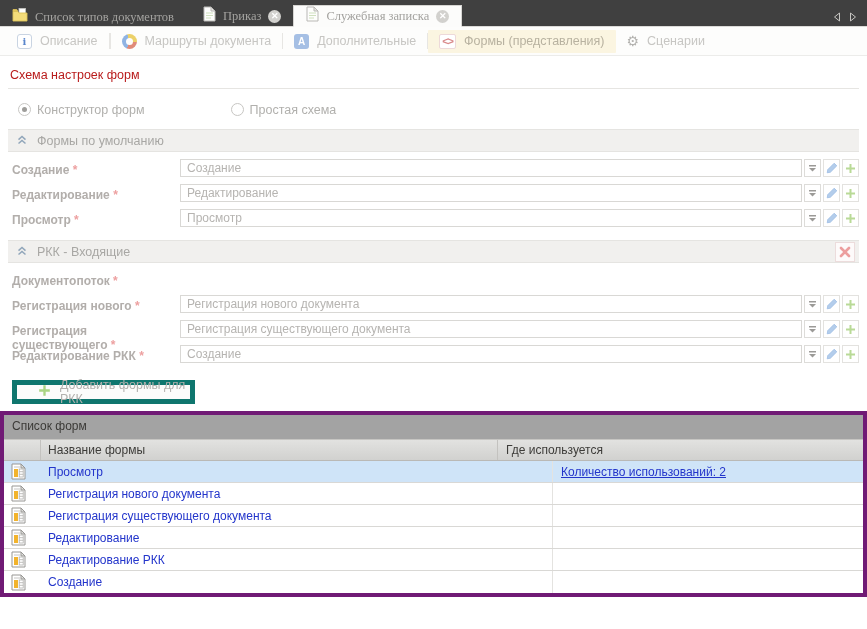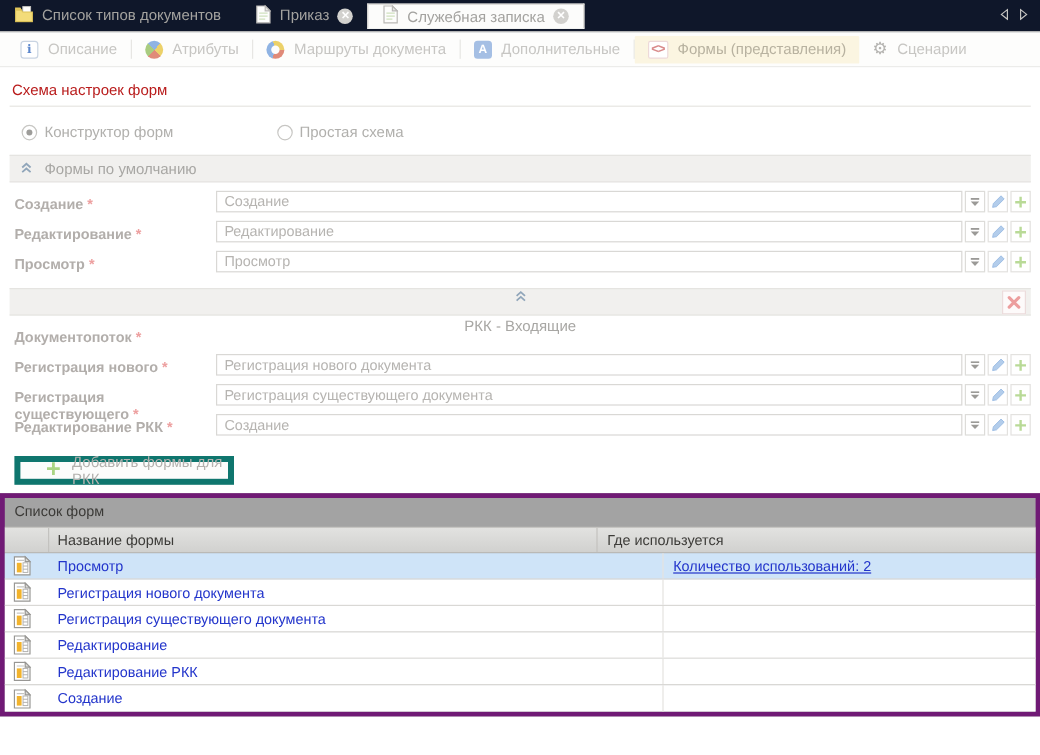--- a/index.html
+++ b/index.html
@@ -6,22 +6,22 @@
   html,body { width:867px; height:629px; }
   body {
     font-family: "Liberation Sans", sans-serif;
     font-size: 12px;
     background:#ffffff;
     color:#b0aeab;
     overflow:hidden;
   }
   
   .tabbar {
-    height:27px; background:#0f172a; border-bottom:1px solid #dcdbd8;
-    display:flex; align-items:center;
+    height:27px; background:#404040; border-bottom:1px solid #dcdbd8;
+    display:flex; align-items:flex-end;font-family:Liberation Serif, serif;
   }
   .tab {
     display:flex; align-items:center; gap:7px; padding:0 12px;
     color:#a3a29f; font-size:12.5px; white-space:nowrap; cursor:default;
   }
   .tab.active {
     background:#fcfcfb; border:1px solid #d7d6d3; border-bottom:1px solid #fcfcfb;
     margin-bottom:-1px; position:relative; z-index:2;
   }
   .tab-sep { width:1px; background:#dcdbd8; margin:6px 2px; }
@@ -66,21 +66,21 @@
     background:#fff; border:1px solid #edd9d9; border-radius:2px; padding:0 2px; line-height:13px;
   }
   .icon-gear { color:#b3b2af; font-size:14px; line-height:15px; }
   
   .content { padding:0 8px; }
   .group-label {
     margin-top:9px; padding:3px 2px 6px; color:#b91c1c;
     border-bottom:1px solid #e6e5e2; font-size:12.5px;
   }
   .radios { display:flex; gap:86px; padding-left:10px; margin-top:14px; margin-bottom:12px; }
-  .radio { display:flex; align-items:flex-end; gap:6px; color:#b1b0ad; font-size:12.5px; }
+  .radio { display:flex; align-items:flex-start; gap:6px; color:#b1b0ad; font-size:12.5px; }
   .rdot { width:13px; height:13px; border:1px solid #c7c6c3; border-radius:50%; background:#fff;
           display:flex; align-items:center; justify-content:center; }
   .rdot.on::after { content:""; width:5px; height:5px; border-radius:50%; background:#9e9d9a; }
   .sect {
     height:23px; margin-top:12px; background:#f1f0ee;
     border-top:1px solid #e5e4e1; border-bottom:1px solid #e5e4e1;
     display:flex; align-items:center; gap:10px; padding:0 9px;
     color:#a8a7a4; font-size:12.5px; position:relative;
   }
   .del-btn {
@@ -177,24 +177,20 @@
     </span>
   </div>
 </div>
 
 <div class="toolbar">
   <div class="tool">
     <span class="icon-box-i">i</span>
     <span>Описание</span>
   </div>
   <div class="tool-sep"></div>
-  <div class="tool">
-    <span class="icon-pie"></span>
-    <span>Атрибуты</span>
-  </div>
   <div class="tool-sep"></div>
   <div class="tool">
     <span class="icon-ring"></span>
     <span>Маршруты документа</span>
   </div>
   <div class="tool-sep"></div>
   <div class="tool">
     <span class="icon-box-a">A</span>
     <span>Дополнительные</span>
   </div>
@@ -293,21 +289,21 @@
           </svg>
         </div>
       <div class="ibtn">
           <svg width="11" height="11" viewBox="0 0 11 11">
             <path d="M4.5 1 h2 v3.5 H10 v2 H6.5 V10 h-2 V6.5 H1 v-2 h3.5 z" fill="#b9da97"></path>
           </svg>
         </div>
     </div>
   </div>
 
-  <div class="sect" style="margin-top:13px;flex-direction:column;">
+  <div class="sect" style="margin-top:13px;">
     <span>
       <svg width="10" height="10" viewBox="0 0 10 10" fill="none" stroke="#91a6ba" stroke-width="1.5">
           <path d="M1.5 4.6 L5 1.5 L8.5 4.6"></path>
           <path d="M1.5 8.5 L5 5.4 L8.5 8.5"></path>
         </svg>
     </span>
     <span>РКК - Входящие</span>
     <span class="del-btn">
       <svg width="12" height="12" viewBox="0 0 12 12">
           <path d="M2 2 L10 10 M10 2 L2 10" stroke="#ec9e9e" stroke-width="2.6" stroke-linecap="round"></path>

